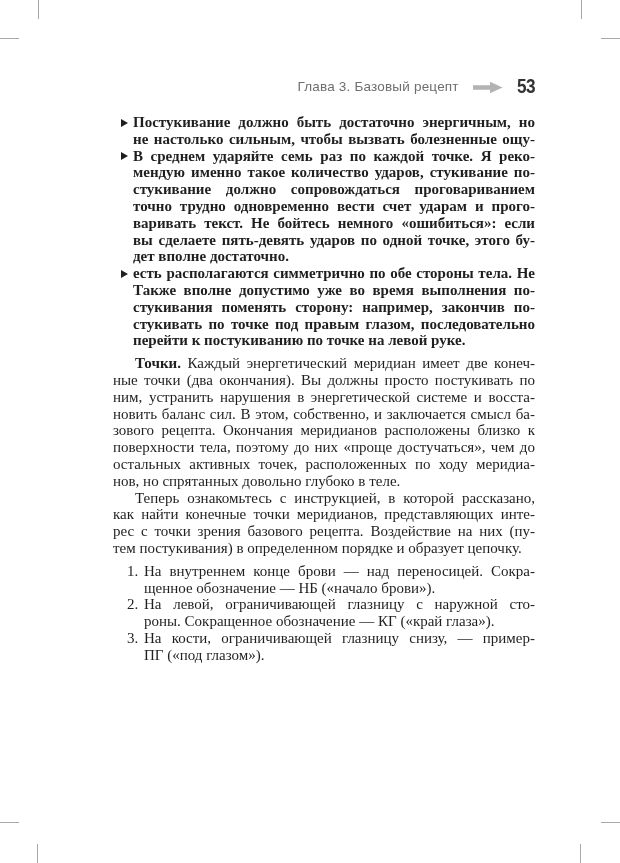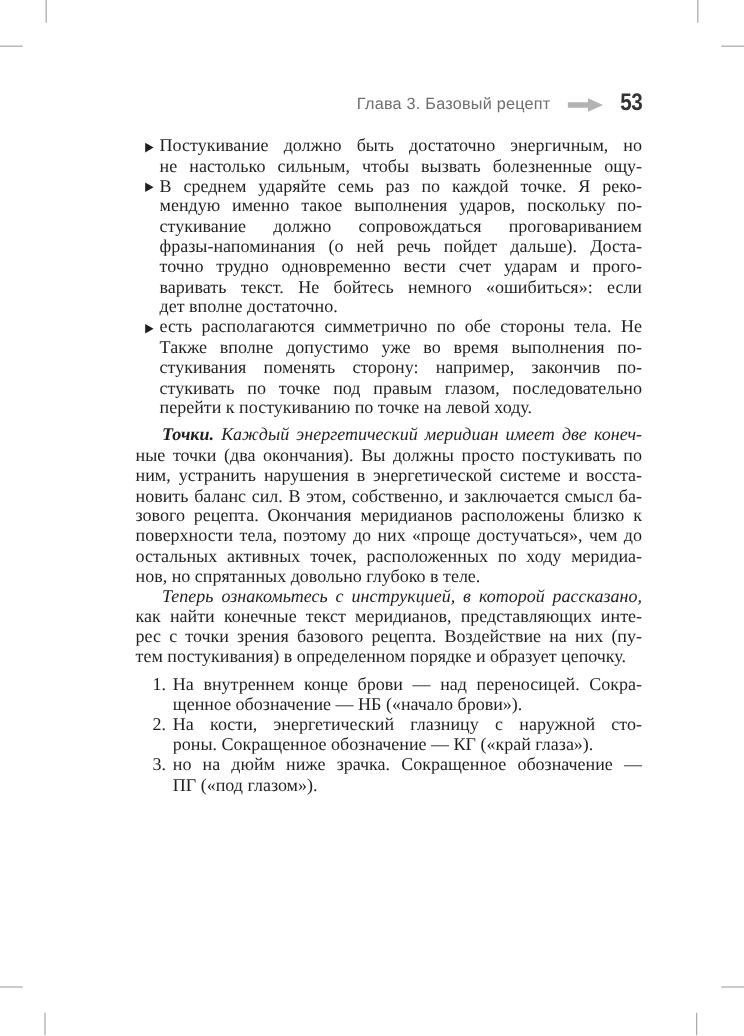--- a/index.html
+++ b/index.html
@@ -58,25 +58,25 @@
     left: 113px; top: 114px; width: 422px;
     color: #1f1f1f;
     font-size: 15px;
     line-height: 16.8px;
   }
   .line {
     text-align: justify;
     text-align-last: justify;
   }
   .line.last { text-align-last: left; }
-  .line.indent { text-indent: 22px; font-style: italic; }
+  .line.indent { text-indent: 22px; }
   .block { position: relative; }
   .block.gap-before { margin-top: 6px; }
 
-  .block.bullet { padding-left: 20px; }
+  .block.bullet { padding-left: 20px; font-weight: bold; }
   .bullet-marker {
     position: absolute;
     left: 8px; top: 4.5px;
     width: 0; height: 0;
     border-left: 7px solid #1f1f1f;
     border-top: 4.5px solid transparent;
     border-bottom: 4.5px solid transparent;
   }
 
   .block.numbered { padding-left: 31px; }
@@ -108,61 +108,61 @@
 
   <div class="content">
       <div class="block bullet">
         <span class="bullet-marker"></span>
         <div class="line">Постукивание должно быть достаточно энергичным, но</div>
         <div class="line">не настолько сильным, чтобы вызвать болезненные ощу-</div>
       </div>
       <div class="block bullet">
         <span class="bullet-marker"></span>
         <div class="line">В среднем ударяйте семь раз по каждой точке. Я реко-</div>
-        <div class="line">мендую именно такое выполнения ударов, поскольку по-</div>
+        <div class="line">мендую именно такое количество ударов, стукивание по-</div>
         <div class="line">стукивание должно сопровождаться проговариванием</div>
-        <div class="line">фразы-напоминания (о ней речь пойдет дальше). Доста-</div>
         <div class="line">точно трудно одновременно вести счет ударам и прого-</div>
         <div class="line">варивать текст. Не бойтесь немного «ошибиться»: если</div>
+        <div class="line">вы сделаете пять-девять ударов по одной точке, этого бу-</div>
         <div class="line last">дет вполне достаточно.</div>
       </div>
       <div class="block bullet">
         <span class="bullet-marker"></span>
         <div class="line">есть располагаются симметрично по обе стороны тела. Не</div>
         <div class="line">Также вполне допустимо уже во время выполнения по-</div>
         <div class="line">стукивания поменять сторону: например, закончив по-</div>
         <div class="line">стукивать по точке под правым глазом, последовательно</div>
-        <div class="line last">перейти к постукиванию по точке на левой ходу.</div>
+        <div class="line last">перейти к постукиванию по точке на левой руке.</div>
       </div>
       <div class="block paragraph gap-before">
         <div class="line indent"><b class="lead">Точки.</b> Каждый энергетический меридиан имеет две конеч-</div>
         <div class="line">ные точки (два окончания). Вы должны просто постукивать по</div>
         <div class="line">ним, устранить нарушения в энергетической системе и восста-</div>
         <div class="line">новить баланс сил. В этом, собственно, и заключается смысл ба-</div>
         <div class="line">зового рецепта. Окончания меридианов расположены близко к</div>
         <div class="line">поверхности тела, поэтому до них «проще достучаться», чем до</div>
         <div class="line">остальных активных точек, расположенных по ходу меридиа-</div>
         <div class="line last">нов, но спрятанных довольно глубоко в теле.</div>
       </div>
       <div class="block paragraph">
         <div class="line indent">Теперь ознакомьтесь с инструкцией, в которой рассказано,</div>
-        <div class="line">как найти конечные текст меридианов, представляющих инте-</div>
+        <div class="line">как найти конечные точки меридианов, представляющих инте-</div>
         <div class="line">рес с точки зрения базового рецепта. Воздействие на них (пу-</div>
         <div class="line last">тем постукивания) в определенном порядке и образует цепочку.</div>
       </div>
       <div class="block numbered gap-before">
         <span class="num">1.</span>
         <div class="line">На внутреннем конце брови — над переносицей. Сокра-</div>
         <div class="line last">щенное обозначение — НБ («начало брови»).</div>
       </div>
       <div class="block numbered">
         <span class="num">2.</span>
-        <div class="line">На кости, энергетический глазницу с наружной сто-</div>
+        <div class="line">На левой, ограничивающей глазницу с наружной сто-</div>
         <div class="line last">роны. Сокращенное обозначение — КГ («край глаза»).</div>
       </div>
       <div class="block numbered">
         <span class="num">3.</span>
-        <div class="line">но на дюйм ниже зрачка. Сокращенное обозначение —</div>
+        <div class="line">На кости, ограничивающей глазницу снизу, — пример-</div>
         <div class="line last">ПГ («под глазом»).</div>
       </div>
     </div>
 
 </div>
 
 </body></html>

